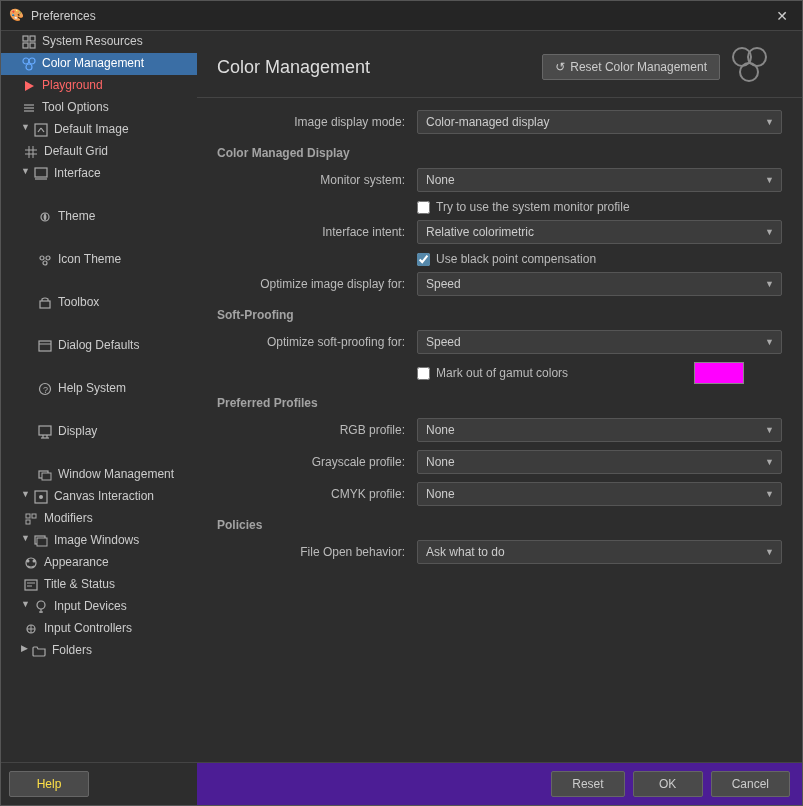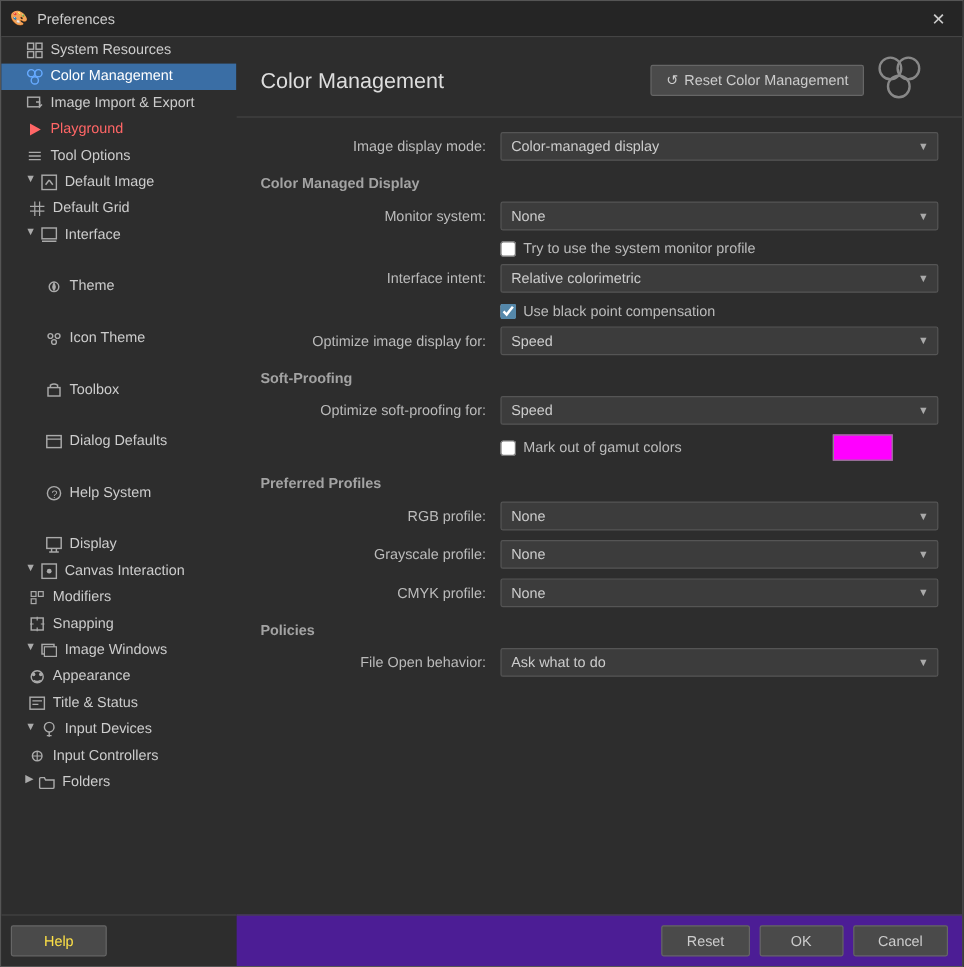--- a/index.html
+++ b/index.html
@@ -286,29 +286,20 @@
           <span class="icon">
             <svg width="14" height="14" viewBox="0 0 14 14">
               <circle cx="4" cy="4" r="3" fill="none" stroke="#6af" stroke-width="1.2"></circle>
               <circle cx="10" cy="4" r="3" fill="none" stroke="#6af" stroke-width="1.2"></circle>
               <circle cx="7" cy="10" r="3" fill="none" stroke="#6af" stroke-width="1.2"></circle>
             </svg>
           </span>
           <span>Color Management</span>
         </div>
 
-        <div class="sidebar-item">
-          <span class="icon">
-            <svg width="14" height="14" viewBox="0 0 14 14">
-              <rect x="1" y="2" width="10" height="8" stroke="#aaa" stroke-width="1.2" fill="none"></rect>
-              <polyline points="8,6 11,6 11,10 13,8" stroke="#aaa" stroke-width="1.2" fill="none"></polyline>
-            </svg>
-          </span>
-          <span>Image Import &amp; Export</span>
-        </div>
 
         <div class="sidebar-item" style="color:#ff6666;">
           <span class="icon">
             <svg width="14" height="14" viewBox="0 0 14 14">
               <polygon points="3,2 12,7 3,12" fill="#ff6666"></polygon>
             </svg>
           </span>
           <span style="color:#ff6666;">Playground</span>
         </div>
 
@@ -414,20 +405,29 @@
             <svg width="14" height="14" viewBox="0 0 14 14">
               <rect x="1" y="1" width="12" height="9" stroke="#aaa" stroke-width="1.2" fill="none"></rect>
               <line x1="5" y1="10" x2="5" y2="13" stroke="#aaa" stroke-width="1.2"></line>
               <line x1="9" y1="10" x2="9" y2="13" stroke="#aaa" stroke-width="1.2"></line>
               <line x1="3" y1="13" x2="11" y2="13" stroke="#aaa" stroke-width="1.2"></line>
             </svg>
           </span>
           <span>Display</span>
         </div>
 
+        <div class="sidebar-item indent2">
+          <span class="icon">
+            <svg width="14" height="14" viewBox="0 0 14 14">
+              <rect x="1" y="3" width="9" height="7" stroke="#aaa" stroke-width="1.2" fill="none"></rect>
+              <rect x="4" y="5" width="9" height="7" stroke="#aaa" stroke-width="1" fill="#2d2d2d"></rect>
+            </svg>
+          </span>
+          <span>Window Management</span>
+        </div>
 
         <div class="sidebar-item">
           <span class="expand-arrow">▼</span>
           <span class="icon">
             <svg width="14" height="14" viewBox="0 0 14 14">
               <rect x="1" y="1" width="12" height="12" stroke="#aaa" stroke-width="1.2" fill="none"></rect>
               <circle cx="7" cy="7" r="2" fill="#aaa"></circle>
             </svg>
           </span>
           <span>Canvas Interaction</span>
@@ -437,32 +437,20 @@
           <span class="icon">
             <svg width="14" height="14" viewBox="0 0 14 14">
               <rect x="2" y="2" width="4" height="4" stroke="#aaa" stroke-width="1" fill="none"></rect>
               <rect x="8" y="2" width="4" height="4" stroke="#aaa" stroke-width="1" fill="none"></rect>
               <rect x="2" y="8" width="4" height="4" stroke="#aaa" stroke-width="1" fill="none"></rect>
             </svg>
           </span>
           <span>Modifiers</span>
         </div>
 
-        <div class="sidebar-item indent1">
-          <span class="icon">
-            <svg width="14" height="14" viewBox="0 0 14 14">
-              <rect x="2" y="2" width="10" height="10" stroke="#aaa" stroke-width="1.2" fill="none"></rect>
-              <line x1="7" y1="1" x2="7" y2="4" stroke="#aaa" stroke-width="1"></line>
-              <line x1="7" y1="10" x2="7" y2="13" stroke="#aaa" stroke-width="1"></line>
-              <line x1="1" y1="7" x2="4" y2="7" stroke="#aaa" stroke-width="1"></line>
-              <line x1="10" y1="7" x2="13" y2="7" stroke="#aaa" stroke-width="1"></line>
-            </svg>
-          </span>
-          <span>Snapping</span>
-        </div>
 
         <div class="sidebar-item">
           <span class="expand-arrow">▼</span>
           <span class="icon">
             <svg width="14" height="14" viewBox="0 0 14 14">
               <rect x="1" y="2" width="10" height="8" stroke="#aaa" stroke-width="1.2" fill="none"></rect>
               <rect x="3" y="4" width="10" height="8" stroke="#aaa" stroke-width="1" fill="#2d2d2d"></rect>
             </svg>
           </span>
           <span>Image Windows</span>

